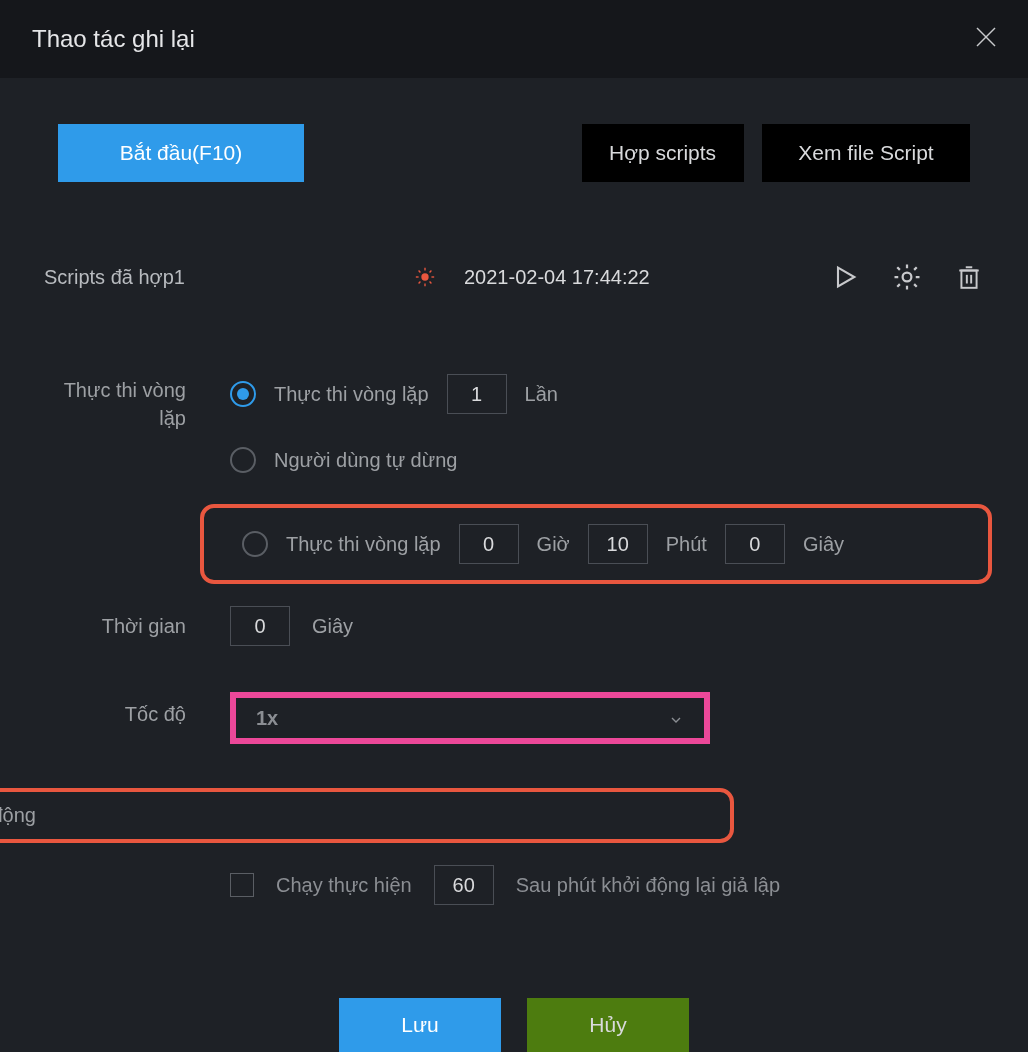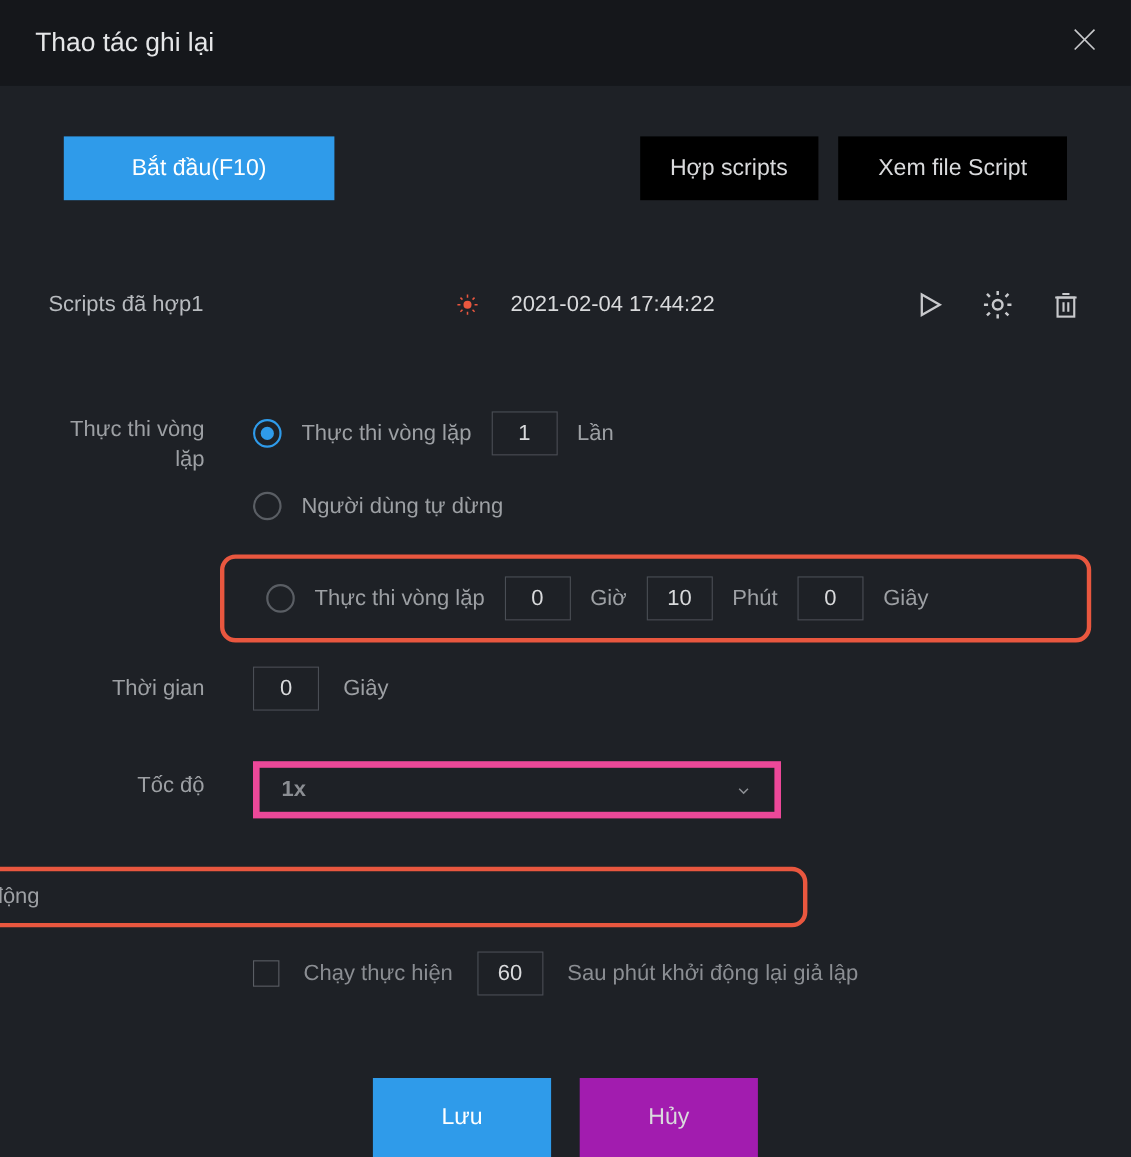--- a/index.html
+++ b/index.html
@@ -259,24 +259,24 @@
     left: 0;
     right: 0;
     bottom: 0;
     display: flex;
     justify-content: center;
     gap: 26px;
     padding-bottom: 0;
   }
   .footer-buttons .btn {
     width: 162px;
-    height: 72px;
+    height: 54px;
   }
   .btn-cancel {
-    background: #a21caf;
+    background: #4d7c0f;
     color: #d9dadc;
   }
 </style>
 </head>
 <body>
 
 <div class="titlebar">
   <div class="titlebar-title">Thao tác ghi lại</div>
   <div class="close-x">
     <svg width="24" height="24" viewBox="0 0 24 24" fill="none" stroke="#c8c9cc" stroke-width="1.5">

